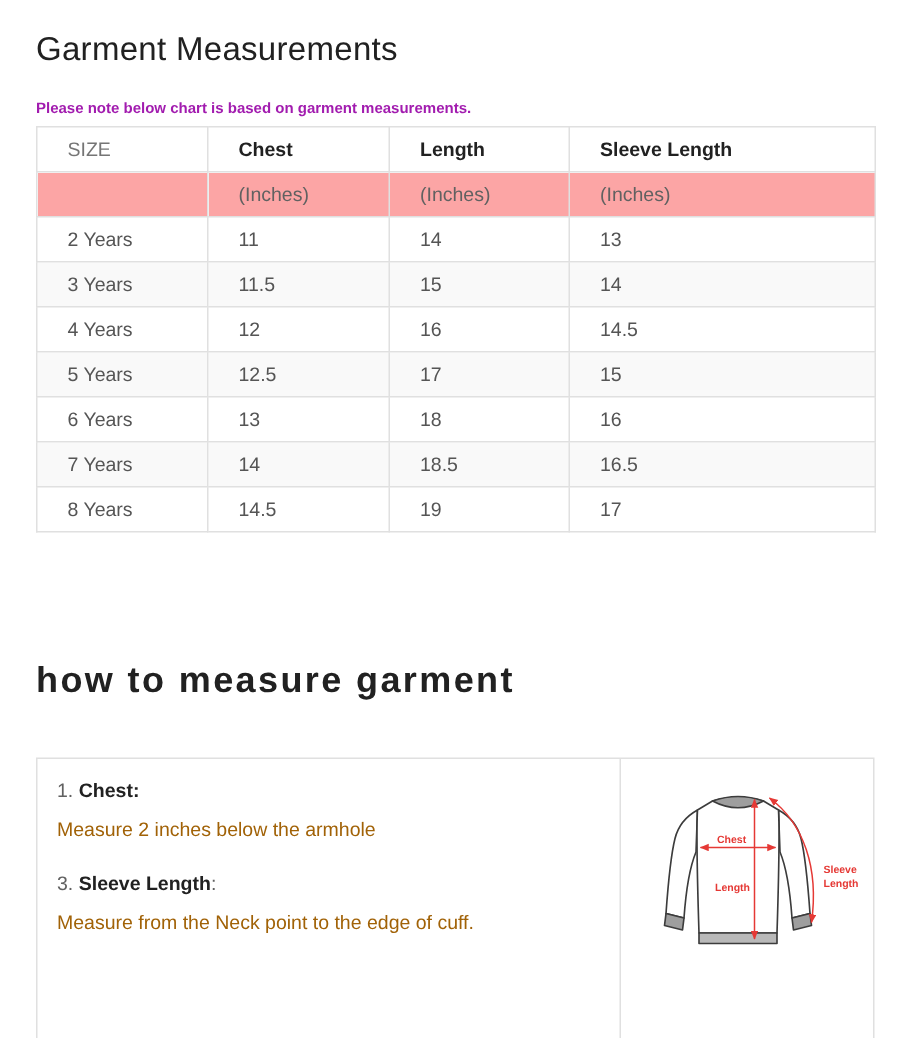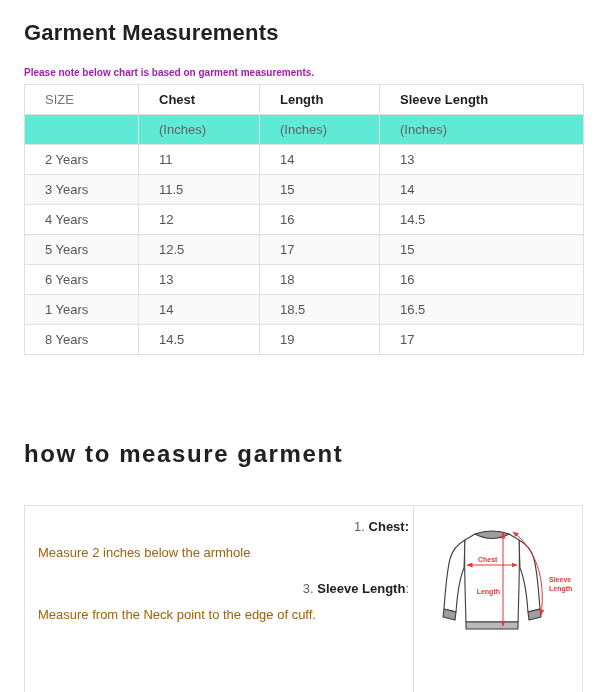--- a/index.html
+++ b/index.html
@@ -10,21 +10,21 @@
     height: 692px;
     overflow: hidden;
     font-family: "Liberation Sans", "DejaVu Sans", sans-serif;
   }
   .page { padding: 0 20px 0 24px; }
 
   h1.page-title {
     margin: 20px 0 0 0;
     font-size: 22px;
     line-height: 1.15;
-    font-weight: bold;
+    font-weight: normal;
     color: #212121;
     letter-spacing: 0.2px;
   }
   p.note {
     margin: 22px 0 6px 0;
     font-size: 10px;
     color: #a21caf;
     font-weight: bold;
   }
 
@@ -38,21 +38,21 @@
     padding: 7px 20px;
     font-size: 13px;
     text-align: left;
     font-weight: normal;
     height: 15px;
     overflow: hidden;
     white-space: nowrap;
   }
   tr.header-row th { color: #212121; font-weight: bold; }
   tr.header-row th:first-child { color: #757575; font-weight: normal; }
-  tr.units-row td { color: #616161; background: #5eead4; }
+  tr.units-row td { color: #616161; background: #fca5a5; }
   tbody.data-rows td, tbody.data-rows th { color: #555555; }
   tbody.data-rows tr:nth-child(even) { background: #f9f9f9; }
 
   h2.measure-heading {
     margin: 85px 0 0 0;
     font-size: 24px;
     font-weight: bold;
     letter-spacing: 1.6px;
     color: #212121;
   }
@@ -69,21 +69,20 @@
     width: 389px;
     box-sizing: border-box;
     border-right: 1px solid #e0e0e0;
     padding: 12px 4px 12px 13px;
   }
   .step { margin-bottom: 17px; }
   .step-head {
     font-size: 13px;
     color: #616161;
     line-height: 1.45;
-    text-align: right;
   }
   .step-head b { color: #212121; }
   .step-text {
     font-size: 13px;
     color: #a16207;
     line-height: 1.45;
     margin-top: 7px;
     white-space: nowrap;
   }
   .diagram-cell {
@@ -155,21 +154,21 @@
           <td>17</td>
           <td>15</td>
         </tr>
         <tr>
           <td>6 Years</td>
           <td>13</td>
           <td>18</td>
           <td>16</td>
         </tr>
         <tr>
-          <td>1 Years</td>
+          <td>7 Years</td>
           <td>14</td>
           <td>18.5</td>
           <td>16.5</td>
         </tr>
         <tr>
           <td>8 Years</td>
           <td>14.5</td>
           <td>19</td>
           <td>17</td>
         </tr>

